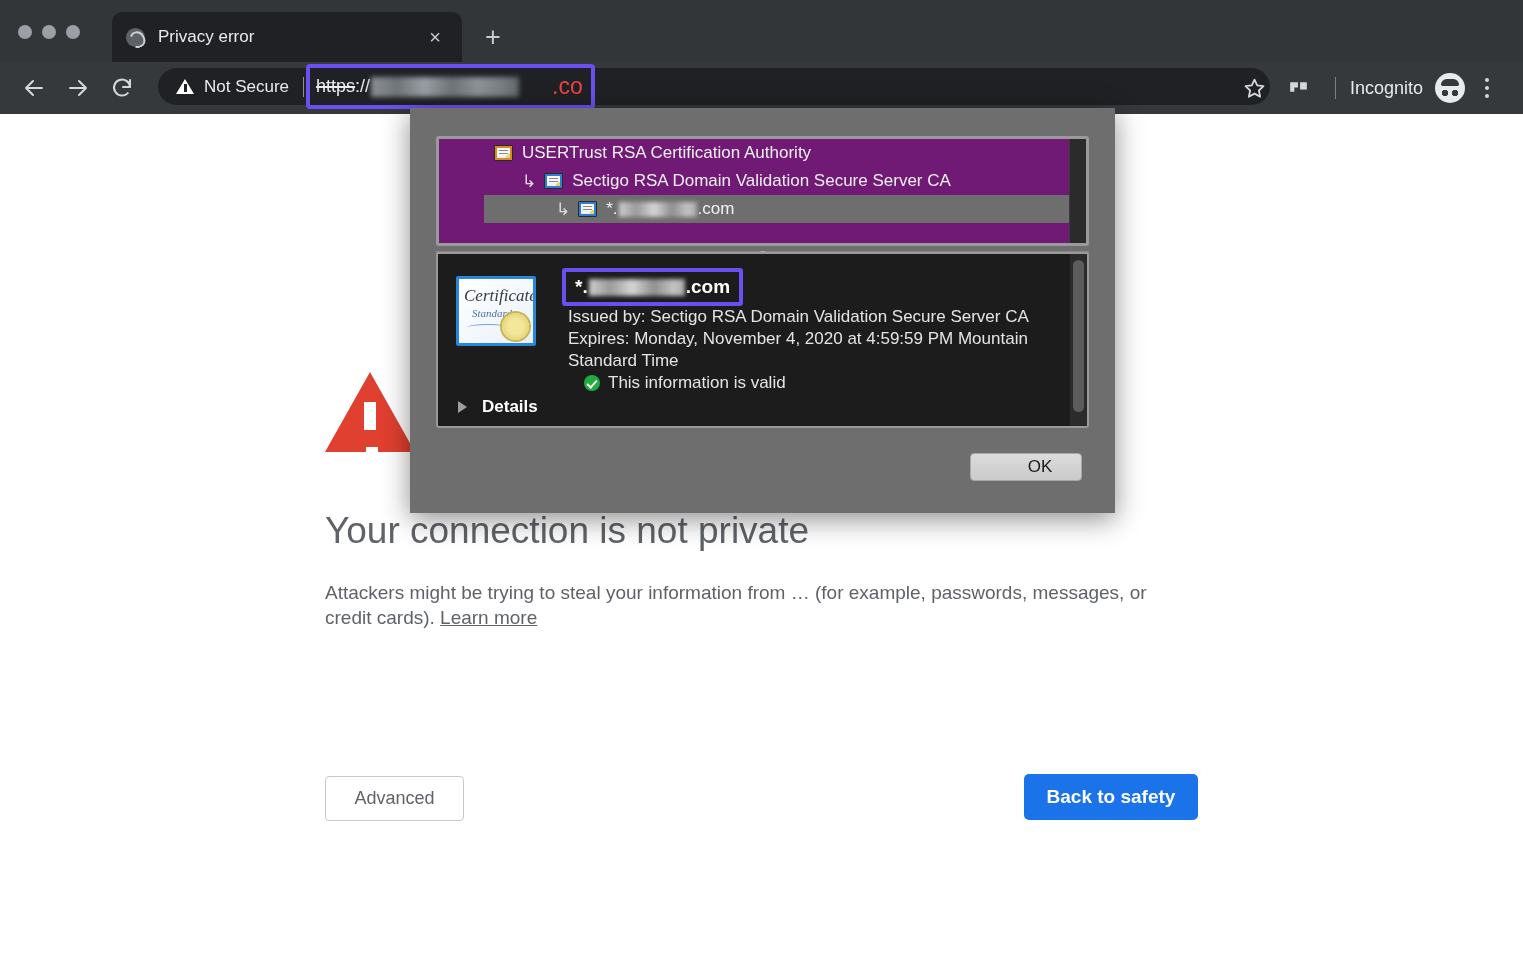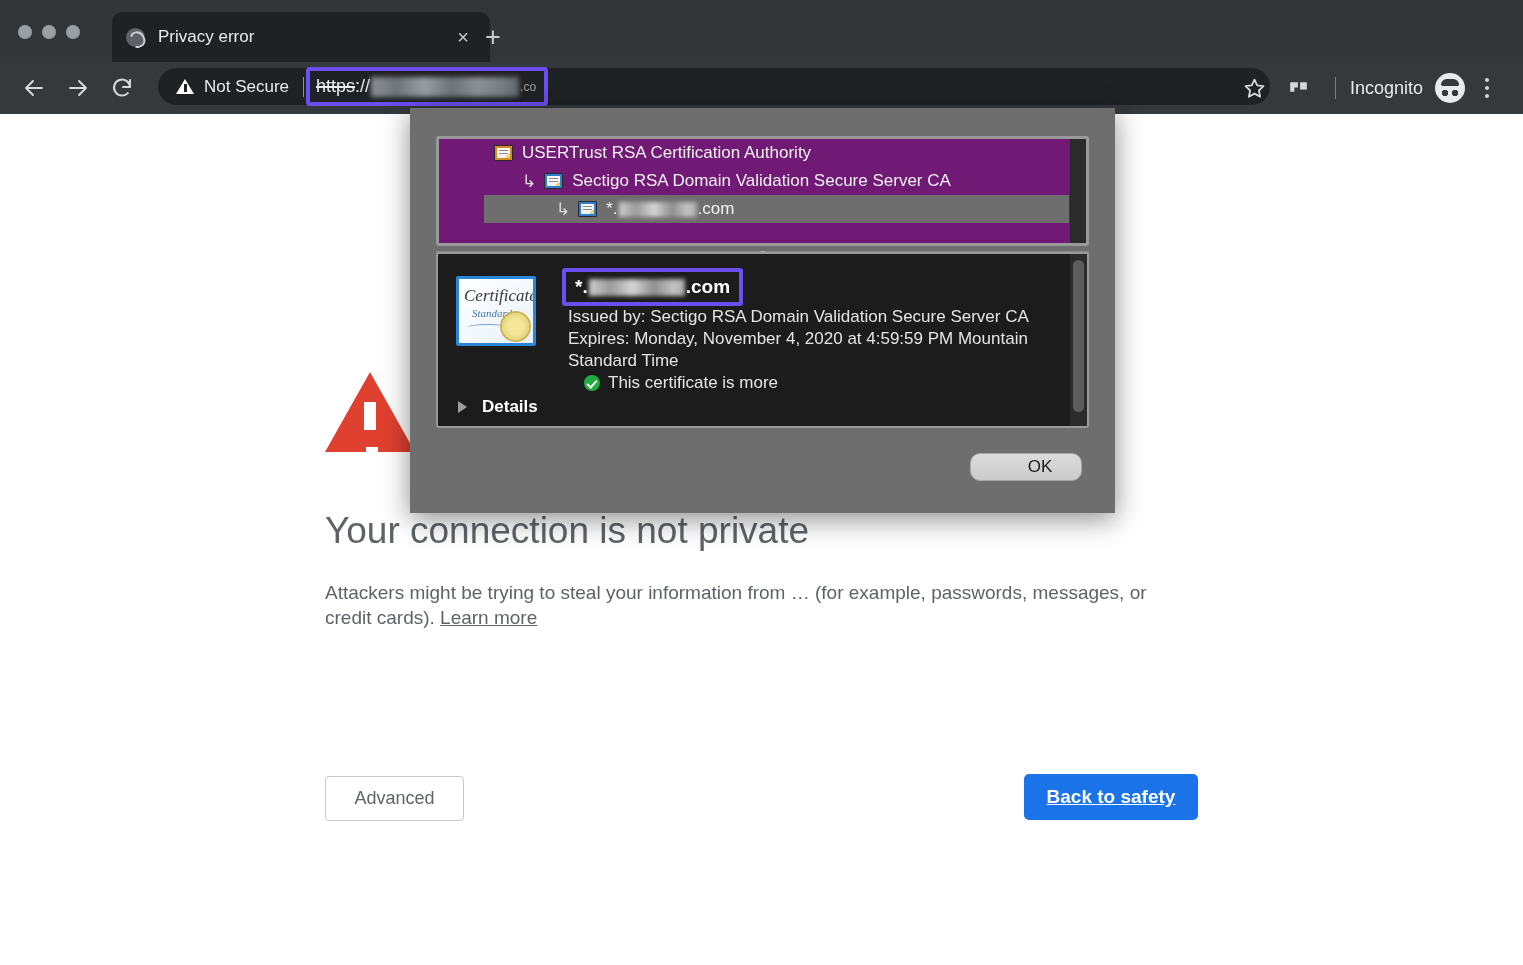--- a/index.html
+++ b/index.html
@@ -13,21 +13,21 @@
 
   
   .titlebar {
     position: absolute; left: 0; top: 0; width: 1523px; height: 62px;
     background: #323639;
   }
   .traffic { position: absolute; left: 18px; top: 25px; display: flex; gap: 10px; }
   .light { width: 14px; height: 14px; border-radius: 50%; background: #9aa0a6; }
 
   .tab {
-    position: absolute; left: 112px; top: 12px; width: 378px; height: 50px;
+    position: absolute; left: 112px; top: 12px; width: 350px; height: 50px;
     background: #202124; border-radius: 10px 10px 0 0;
     display: flex; align-items: center; padding: 4px 14px;
   }
   .tab-favicon {
     width: 19px; height: 19px; border-radius: 50%;
     background: #5f6368; margin-right: 13px; position: relative; flex: none;
   }
   .tab-favicon::before {
     content: ""; position: absolute; left: 4px; top: 3px;
     width: 11px; height: 13px; border-radius: 50% 50% 45% 45%;
@@ -86,21 +86,21 @@
   .url-scheme {
     color: #e8eaed; font-size: 18px; text-decoration: line-through;
     text-decoration-thickness: 1.5px;
   }
   .url-slashes { color: #e8eaed; font-size: 18px; }
   .url-redacted {
     display: inline-block; width: 148px; height: 20px; margin: 0 1px;
     background: linear-gradient(90deg,#8c9095 0%,#6f7479 18%,#9aa0a5 36%,#6e7378 55%,#8e9398 72%,#7a7f84 88%,#62676c 100%);
     filter: blur(2.4px); vertical-align: middle; border-radius: 1px;
   }
-  .url-tld { color: #a3a3a3; font-size: 12px; }
+  .url-tld { color: #ef4444; font-size: 23px; padding-left: 32px; }
 
   .toolbar-right {
     position: absolute; right: 14px; top: 62px; height: 52px;
     display: flex; align-items: center; gap: 0;
   }
   .ticon {
     width: 44px; height: 44px; display: flex; align-items: center;
     justify-content: center; color: #d5d8da;
   }
   .star svg { width: 25px; height: 25px; fill: none; stroke: #d5d8da; stroke-width: 1.7; }
@@ -156,21 +156,21 @@
     position: absolute; left: 325px; top: 662px; width: 139px; height: 45px;
     border: 1px solid #c6c8ca; border-radius: 4px; background: #ffffff;
     color: #5f6368; font-size: 18px; font-family: "Liberation Sans", sans-serif;
     display: flex; align-items: center; justify-content: center;
   }
   .btn-safety {
     position: absolute; left: 1024px; top: 660px; width: 174px; height: 46px;
     background: #1a73e8; border: none; border-radius: 5px;
     color: #ffffff; font-size: 19px; font-weight: bold;
     font-family: "Liberation Sans", sans-serif;
-    display: flex; align-items: center; justify-content: center; text-decoration: underline;
+    display: flex; align-items: center; justify-content: center;
   }
 
   
   .cert-dialog {
     position: absolute; left: 410px; top: 108px; width: 705px; height: 405px;
     background: #6e6e6e; box-shadow: 0 6px 26px rgba(0,0,0,.45);
   }
   .tree-panel {
     position: absolute; left: 26px; top: 28px; width: 653px; height: 110px;
     background: #701a75; border: 3px solid #9a9a9a; border-radius: 3px;
@@ -282,21 +282,21 @@
     position: absolute; right: 0; top: 0; width: 17px; height: 100%; background: #2b2b2b;
   }
   .detail-thumb {
     position: absolute; left: 3px; top: 6px; width: 11px; height: 152px;
     border-radius: 6px; background: #5c5c5c;
   }
 
   .ok-button {
     position: absolute; left: 560px; top: 345px; width: 112px; height: 28px;
     background: linear-gradient(#dcdcdc, #cacaca);
-    border: 1px solid #a8a8a8; border-radius: 10px;
+    border: 1px solid #a8a8a8; border-radius: 4px;
     color: #1a1a1a; font-size: 17px; font-family: "Liberation Sans", sans-serif;
     display: flex; align-items: center; justify-content: center; padding-left: 28px;
   }
 </style>
 </head>
 <body>
 
 <div id="root">
 
   <div class="titlebar">
@@ -432,21 +432,21 @@
         </div>
       </div>
 
       <div class="cert-lines">
         <div>Issued by: Sectigo RSA Domain Validation Secure Server CA</div>
         <div>Expires: Monday, November 4, 2020 at 4:59:59 PM Mountain Standard Time</div>
       </div>
 
       <div class="cert-valid">
         <div class="check-circle"></div>
-        <span>This certificate is more</span>
+        <span>This information is valid</span>
       </div>
 
       <div class="details-row">
         <div class="disclosure"></div>
         <span class="details-label">Details</span>
       </div>
 
       <div class="detail-scroll">
         <div class="detail-thumb"></div>
       </div>

